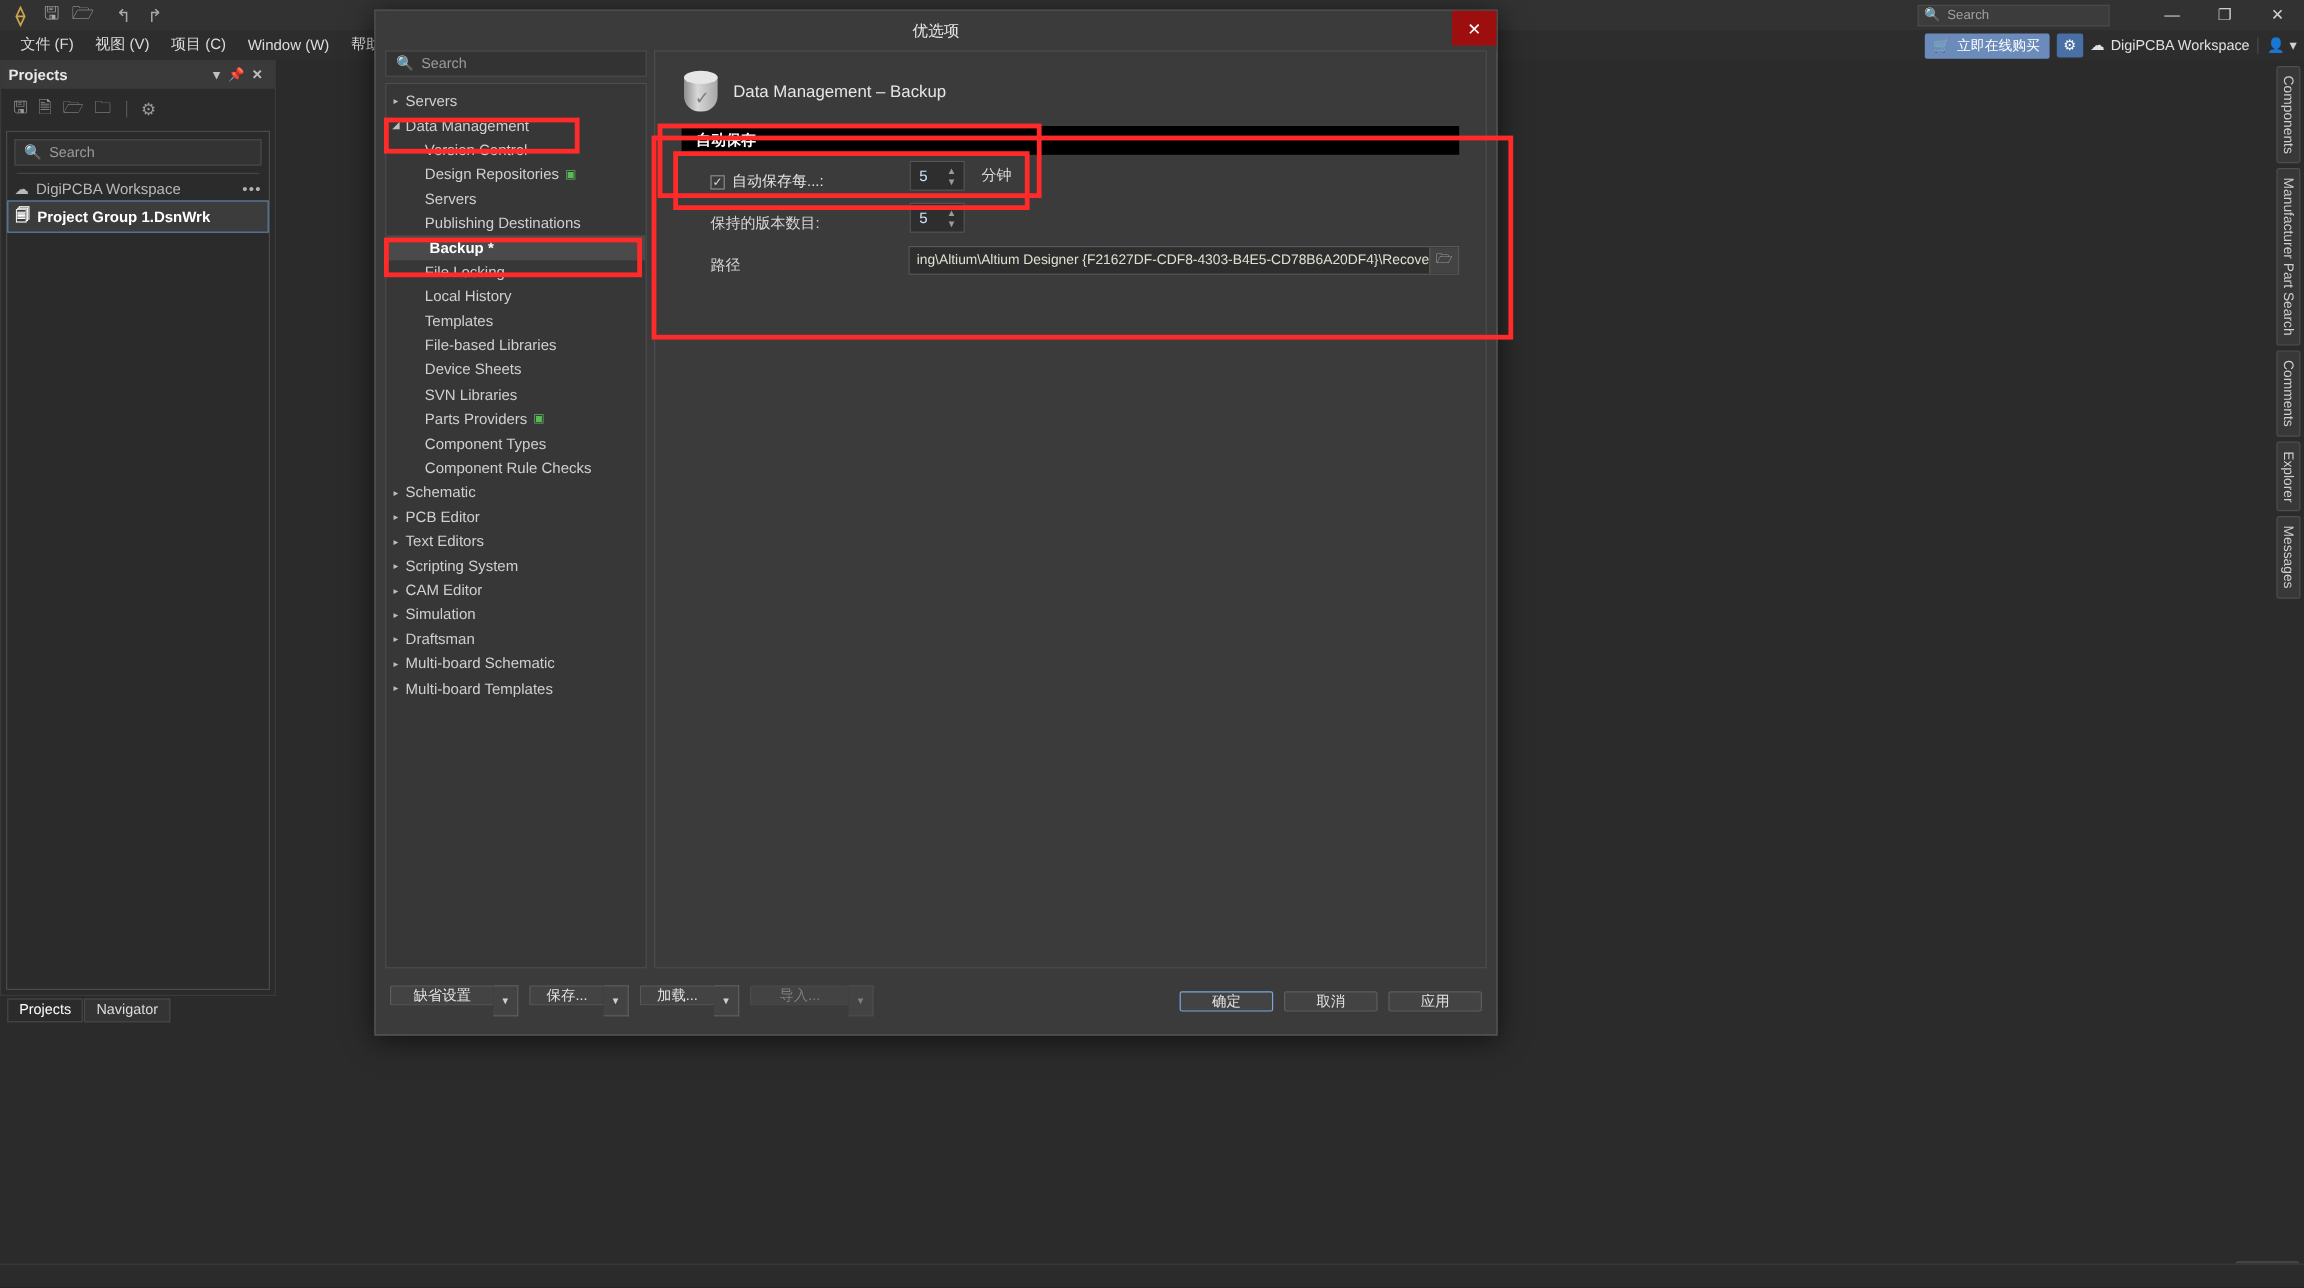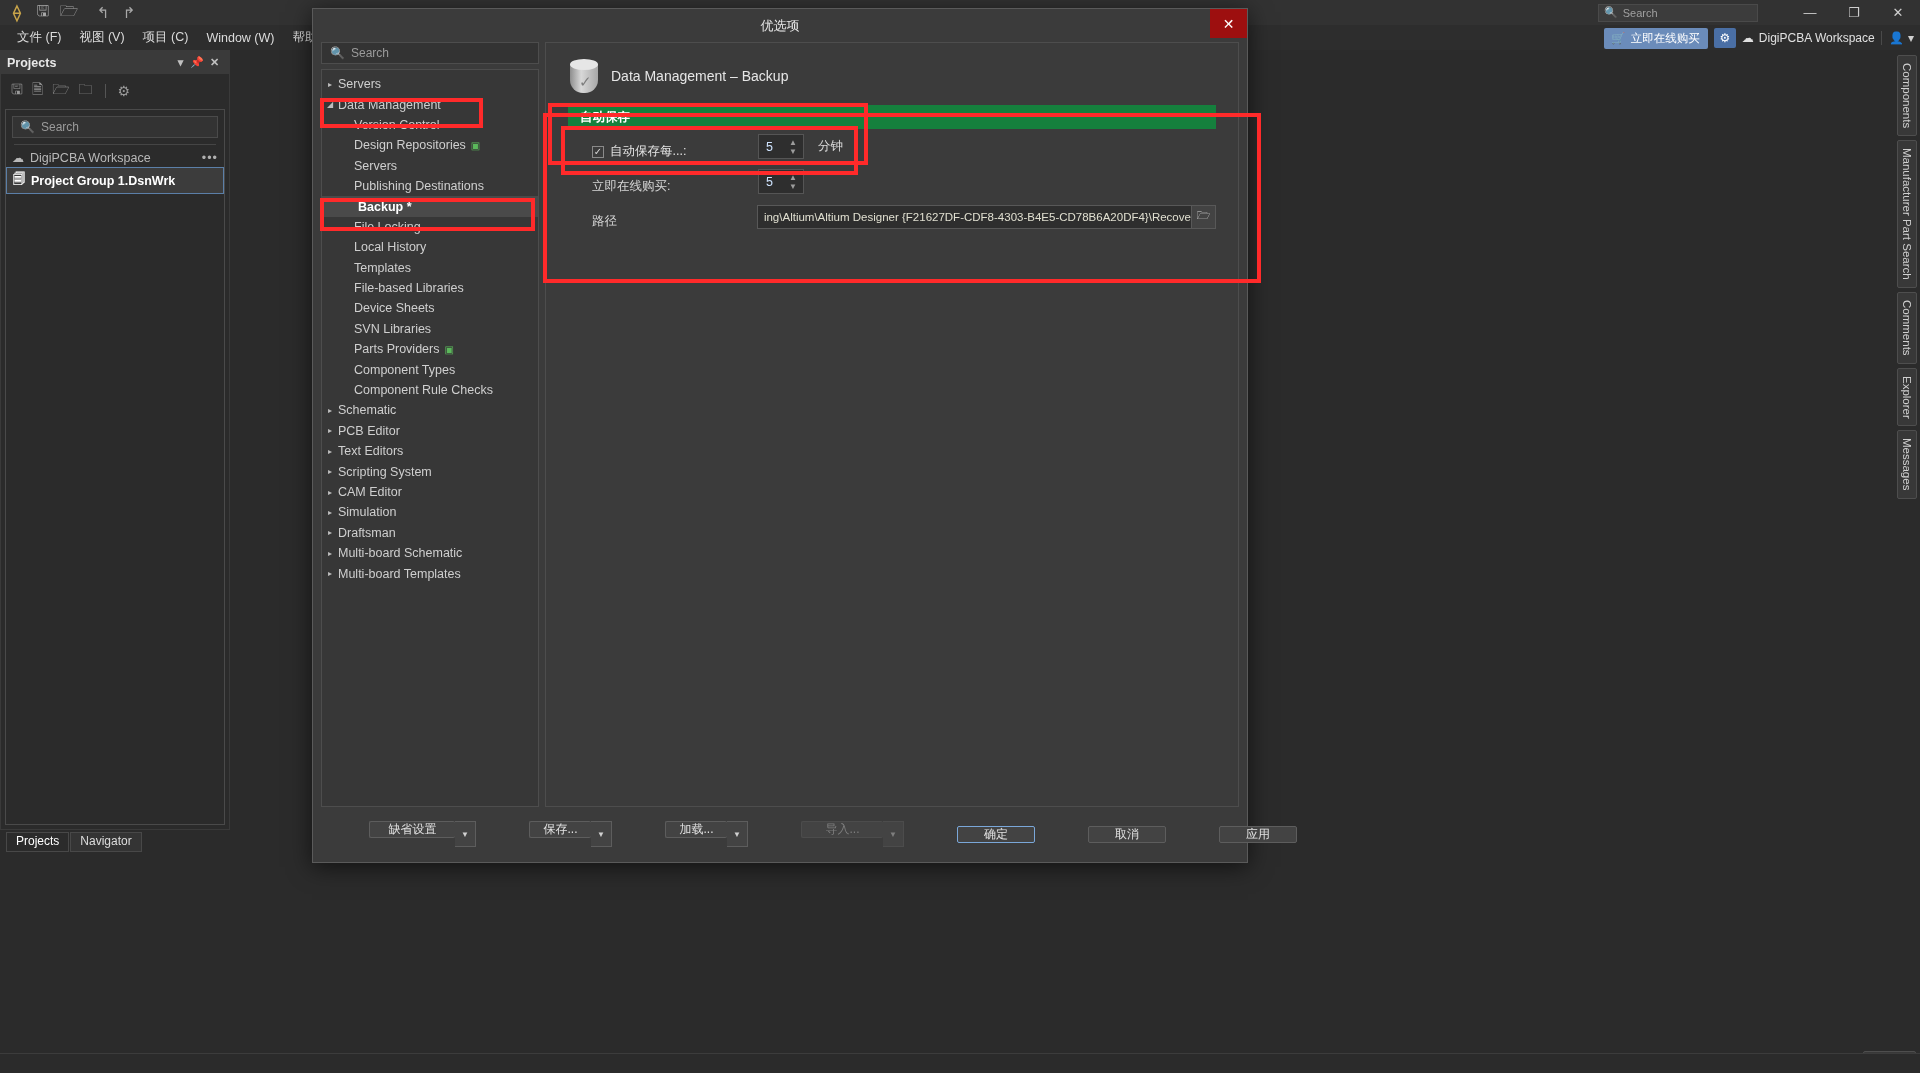--- a/index.html
+++ b/index.html
@@ -155,21 +155,21 @@
     background:linear-gradient(to right,#8e8e8e,#d8d8d8 40%,#a7a7a7);
   }
   .cyl .top {
     position:absolute; left:0; top:0; width:28px; height:11px; border-radius:50%;
     background:#e6e6e6;
   }
   .cyl .chk { position:absolute; left:9px; top:14px; color:#7d7d7d; font-size:15px; }
 
   .group {
     position:absolute; left:22px; top:62px; right:22px; height:24px;
-    background:#15803d; display:flex; align-items:center; padding-left:12px;
+    background:#000000; display:flex; align-items:center; padding-left:12px;
     font-size:12.5px; color:#ffffff; font-weight:bold;
   }
   .frm { position:absolute; left:22px; top:86px; right:22px; }
   .frow { display:flex; align-items:center; height:35px; }
   .frow .lbl { width:190px; font-size:12.5px; color:#d6d6d6; padding-left:24px;margin-top:10px; }
   .ckbox {
     width:12px; height:12px; border:1px solid #8a8a8a; background:#3b3b3b; display:inline-flex;
     align-items:center; justify-content:center; color:#d8d8d8; font-size:10px; margin-right:6px;
     vertical-align:middle;
   }
@@ -199,21 +199,21 @@
   
   .hl { position:absolute; border:4px solid #ff2a2a; pointer-events:none; }
 
   
   .dlg-foot {
     position:absolute; left:8px; right:8px; bottom:6px; height:44px; display:flex;
     align-items:center; padding:0 4px;
   }
   .sbtn {
     height:17px; background:#434343; border:1px solid #5d5d5d; color:#e2e2e2; font-size:12px;
-    display:flex; align-items:center; justify-content:center; padding:0 12px; border-radius:2px;margin-left:44px;
+    display:flex; align-items:center; justify-content:center; padding:0 12px; border-radius:2px;
   }
   .sbtn.dis { color:#7e7e7e; }
   .split { display:flex; margin-right:9px; }
   .split .arr {
     width:21px; height:26px; background:#434343; border:1px solid #5d5d5d; border-left:none;
     display:flex; align-items:center; justify-content:center; font-size:8px; color:#d0d0d0;
   }
   .split .arr.dis { color:#7e7e7e; }
   .split .sbtn { border-right:none; }
   .foot-right { margin-left:auto; display:flex; gap:9px;align-items:flex-end; }
@@ -440,21 +440,21 @@
               <span class="ckbox">✓</span><span class="cklabel">自动保存每...:</span>
             </div>
             <div class="spin">
               <span class="val">5</span>
               <span class="arrows">▲<br>▼</span>
             </div>
             <div class="unit">分钟</div>
           </div>
 
           <div class="frow">
-            <div class="lbl">立即在线购买:</div>
+            <div class="lbl">保持的版本数目:</div>
             <div class="spin">
               <span class="val">5</span>
               <span class="arrows">▲<br>▼</span>
             </div>
           </div>
 
           <div class="frow">
             <div class="lbl">路径</div>
             <div class="pathbox">
               <span>ing\Altium\Altium Designer {F21627DF-CDF8-4303-B4E5-CD78B6A20DF4}\Recovery\</span>

